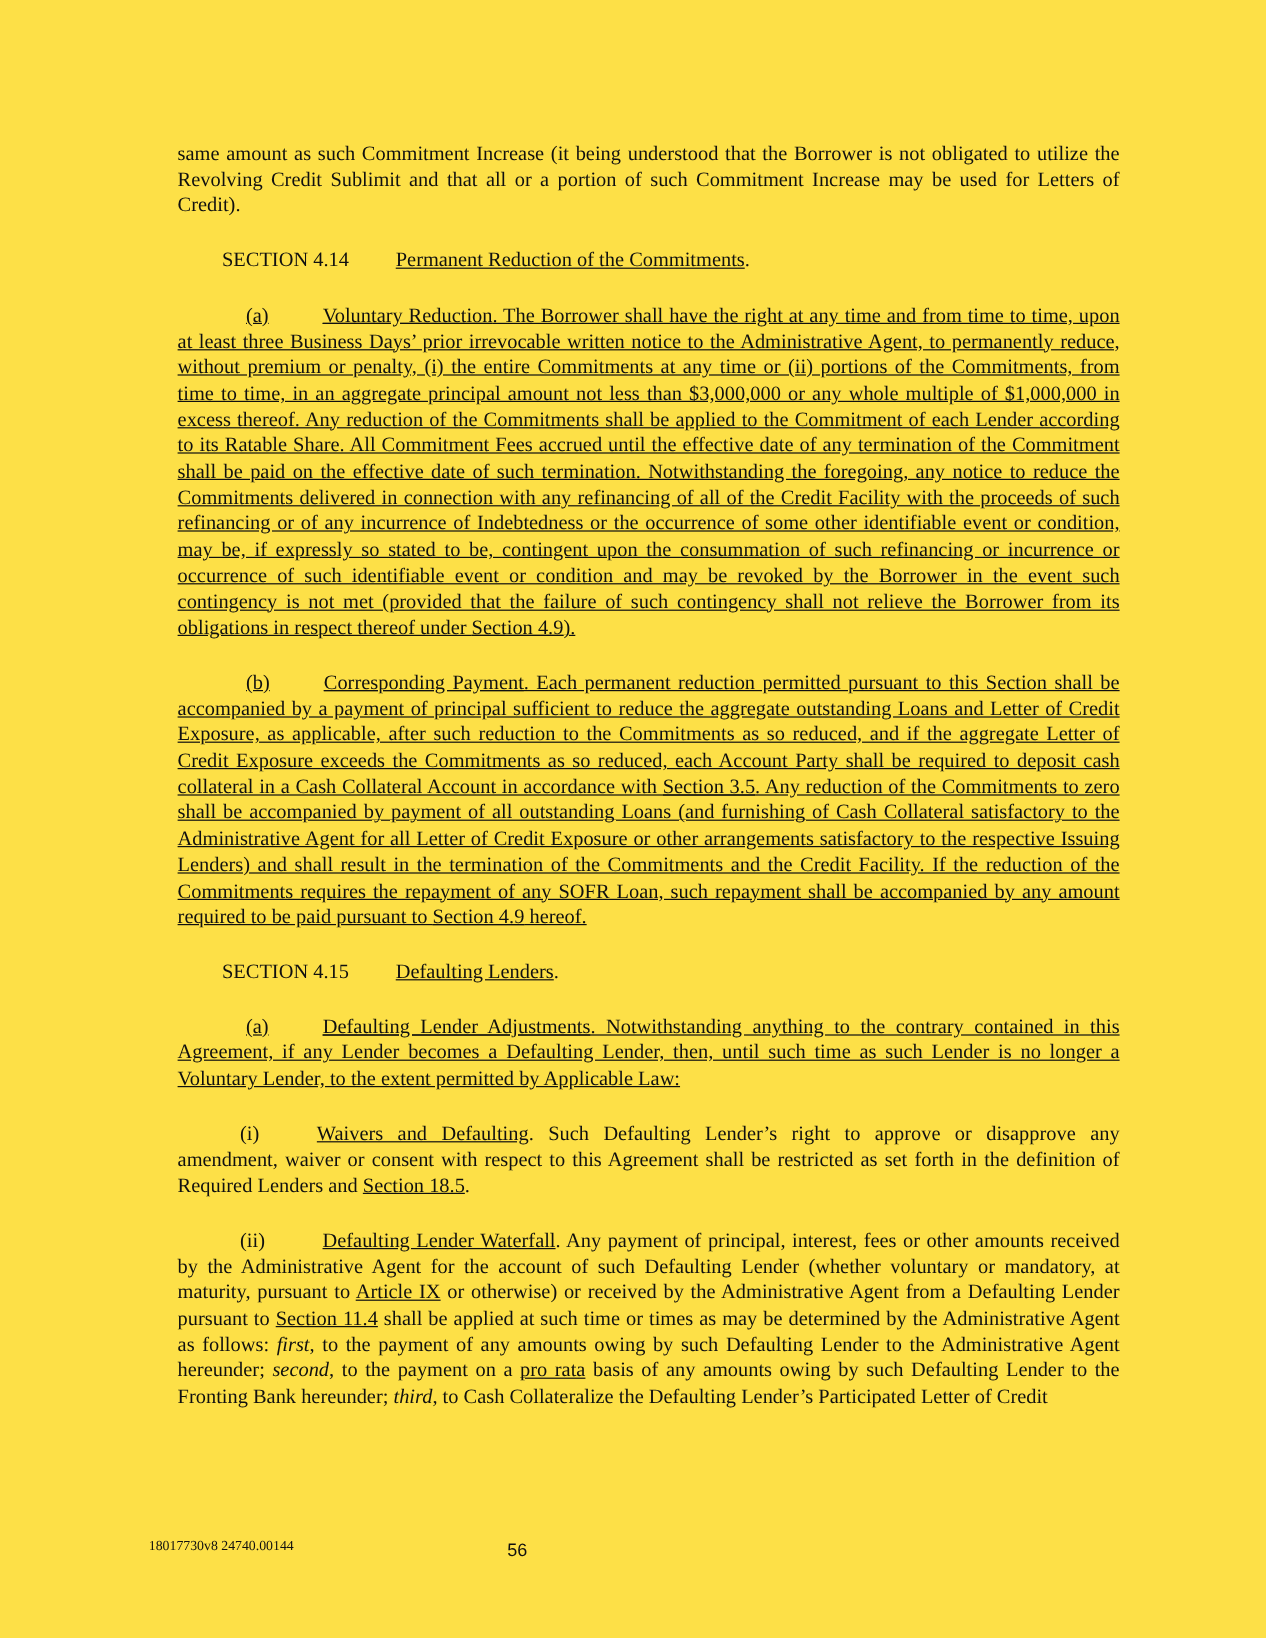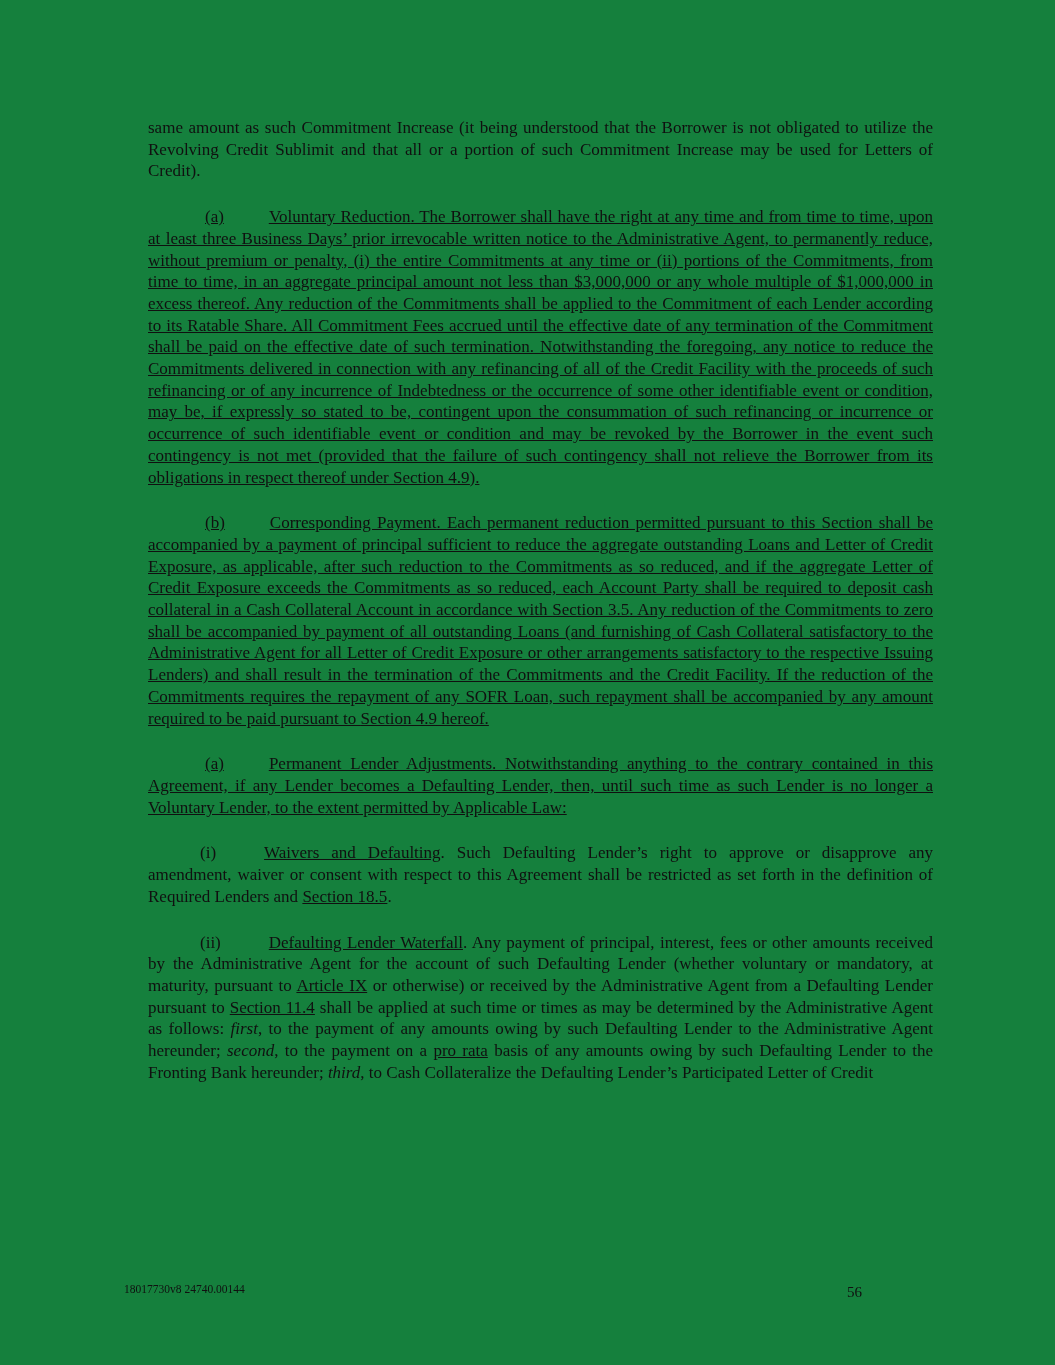--- a/index.html
+++ b/index.html
@@ -1,19 +1,19 @@
 <!DOCTYPE html>
 <html><head>
 <meta charset="utf-8">
 <style>
   html,body{margin:0;padding:0;background:#ffffff;}
   .page{
     position:relative;
     width:1055px;height:1365px;
-    background:#15803d;
+    background:#fde047;
     font-family:"Liberation Serif","DejaVu Serif",serif;
     color:#101010;
     overflow:hidden;
   }
   .content{
     position:absolute;
     left:148px;top:117px;width:785px;
     font-size:17px;
     line-height:21.7px;
   }
@@ -27,40 +27,42 @@
   .sub .label{margin-right:48px;}
   .u{text-decoration:underline;}
   .i{font-style:italic;margin-top:16px;}
   .footer-left{
     position:absolute;left:124px;top:1283px;
     font-family:"Liberation Serif","DejaVu Serif",serif;
     font-size:11.5px;color:#101010;
   }
   .page-number{
     position:absolute;left:0;top:1284px;width:862px;
-    text-align:right;
-    font-family:Liberation Serif, serif;
+    text-align:center;
+    font-family:Liberation Sans, sans-serif;
     font-size:15px;color:#101010;
   }
 </style>
 </head>
 <body>
 
 <div class="page">
   <div class="content">
 
     <p class="intro"><span>same amount as such Commitment Increase (it being understood that the Borrower is not obligated to utilize the Revolving Credit Sublimit and that all or a portion of such Commitment Increase may be used for Letters of Credit).</span></p>
 
+    <p class="heading"><span class="num">SECTION 4.14</span><span class="u">Permanent Reduction of the Commitments</span><span>.</span></p>
 
     <p class="para"><span class="label">(a)</span><span class="u">Voluntary Reduction</span><span>.  The Borrower shall have the right at any time and from time to time, upon at least three Business Days’ prior irrevocable written notice to the Administrative Agent, to permanently reduce, without premium or penalty, (i) the entire Commitments at any time or (ii) portions of the Commitments, from time to time, in an aggregate principal amount not less than $3,000,000 or any whole multiple of $1,000,000 in excess thereof.  Any reduction of the Commitments shall be applied to the Commitment of each Lender according to its Ratable Share.  All Commitment Fees accrued until the effective date of any termination of the Commitment shall be paid on the effective date of such termination.  Notwithstanding the foregoing, any notice to reduce the Commitments delivered in connection with any refinancing of all of the Credit Facility with the proceeds of such refinancing or of any incurrence of Indebtedness or the occurrence of some other identifiable event or condition, may be, if expressly so stated to be, contingent upon the consummation of such refinancing or incurrence or occurrence of such identifiable event or condition and may be revoked by the Borrower in the event such contingency is not met (provided that the failure of such contingency shall not relieve the Borrower from its obligations in respect thereof under </span><span class="u">Section 4.9</span><span>).</span></p>
 
     <p class="para"><span class="label">(b)</span><span class="u">Corresponding Payment</span><span>.  Each permanent reduction permitted pursuant to this Section shall be accompanied by a payment of principal sufficient to reduce the aggregate outstanding Loans and Letter of Credit Exposure, as applicable, after such reduction to the Commitments as so reduced, and if the aggregate Letter of Credit Exposure exceeds the Commitments as so reduced, each Account Party shall be required to deposit cash collateral in a Cash Collateral Account in accordance with </span><span class="u">Section 3.5</span><span>.  Any reduction of the Commitments to zero shall be accompanied by payment of all outstanding Loans (and furnishing of Cash Collateral satisfactory to the Administrative Agent for all Letter of Credit Exposure or other arrangements satisfactory to the respective Issuing Lenders) and shall result in the termination of the Commitments and the Credit Facility.  If the reduction of the Commitments requires the repayment of any SOFR Loan, such repayment shall be accompanied by any amount required to be paid pursuant to </span><span class="u">Section 4.9</span><span> hereof.</span></p>
 
+    <p class="heading"><span class="num">SECTION 4.15</span><span class="u">Defaulting Lenders</span><span>.</span></p>
 
-    <p class="para"><span class="label">(a)</span><span class="u">Permanent Lender Adjustments</span><span>.  Notwithstanding anything to the contrary contained in this Agreement, if any Lender becomes a Defaulting Lender, then, until such time as such Lender is no longer a Voluntary Lender, to the extent permitted by Applicable Law:</span></p>
+    <p class="para"><span class="label">(a)</span><span class="u">Defaulting Lender Adjustments</span><span>.  Notwithstanding anything to the contrary contained in this Agreement, if any Lender becomes a Defaulting Lender, then, until such time as such Lender is no longer a Voluntary Lender, to the extent permitted by Applicable Law:</span></p>
 
     <p class="sub"><span class="label">(i)</span><span class="u">Waivers and Defaulting</span><span>.  Such Defaulting Lender’s right to approve or disapprove any amendment, waiver or consent with respect to this Agreement shall be restricted as set forth in the definition of Required Lenders and </span><span class="u">Section 18.5</span><span>.</span></p>
 
     <p class="sub"><span class="label">(ii)</span><span class="u">Defaulting Lender Waterfall</span><span>.  Any payment of principal, interest, fees or other amounts received by the Administrative Agent for the account of such Defaulting Lender (whether voluntary or mandatory, at maturity, pursuant to </span><span class="u">Article IX</span><span> or otherwise) or received by the Administrative Agent from a Defaulting Lender pursuant to </span><span class="u">Section 11.4</span><span> shall be applied at such time or times as may be determined by the Administrative Agent as follows: </span><span class="i">first</span><span>, to the payment of any amounts owing by such Defaulting Lender to the Administrative Agent hereunder; </span><span class="i">second</span><span>, to the payment on a </span><span class="u">pro rata</span><span> basis of any amounts owing by such Defaulting Lender to the Fronting Bank hereunder; </span><span class="i">third</span><span>, to Cash Collateralize the Defaulting Lender’s Participated Letter of Credit</span></p>
 
   </div>
 
   <div class="footer-left">18017730v8 24740.00144</div>
   <div class="page-number">56</div>
 </div>

